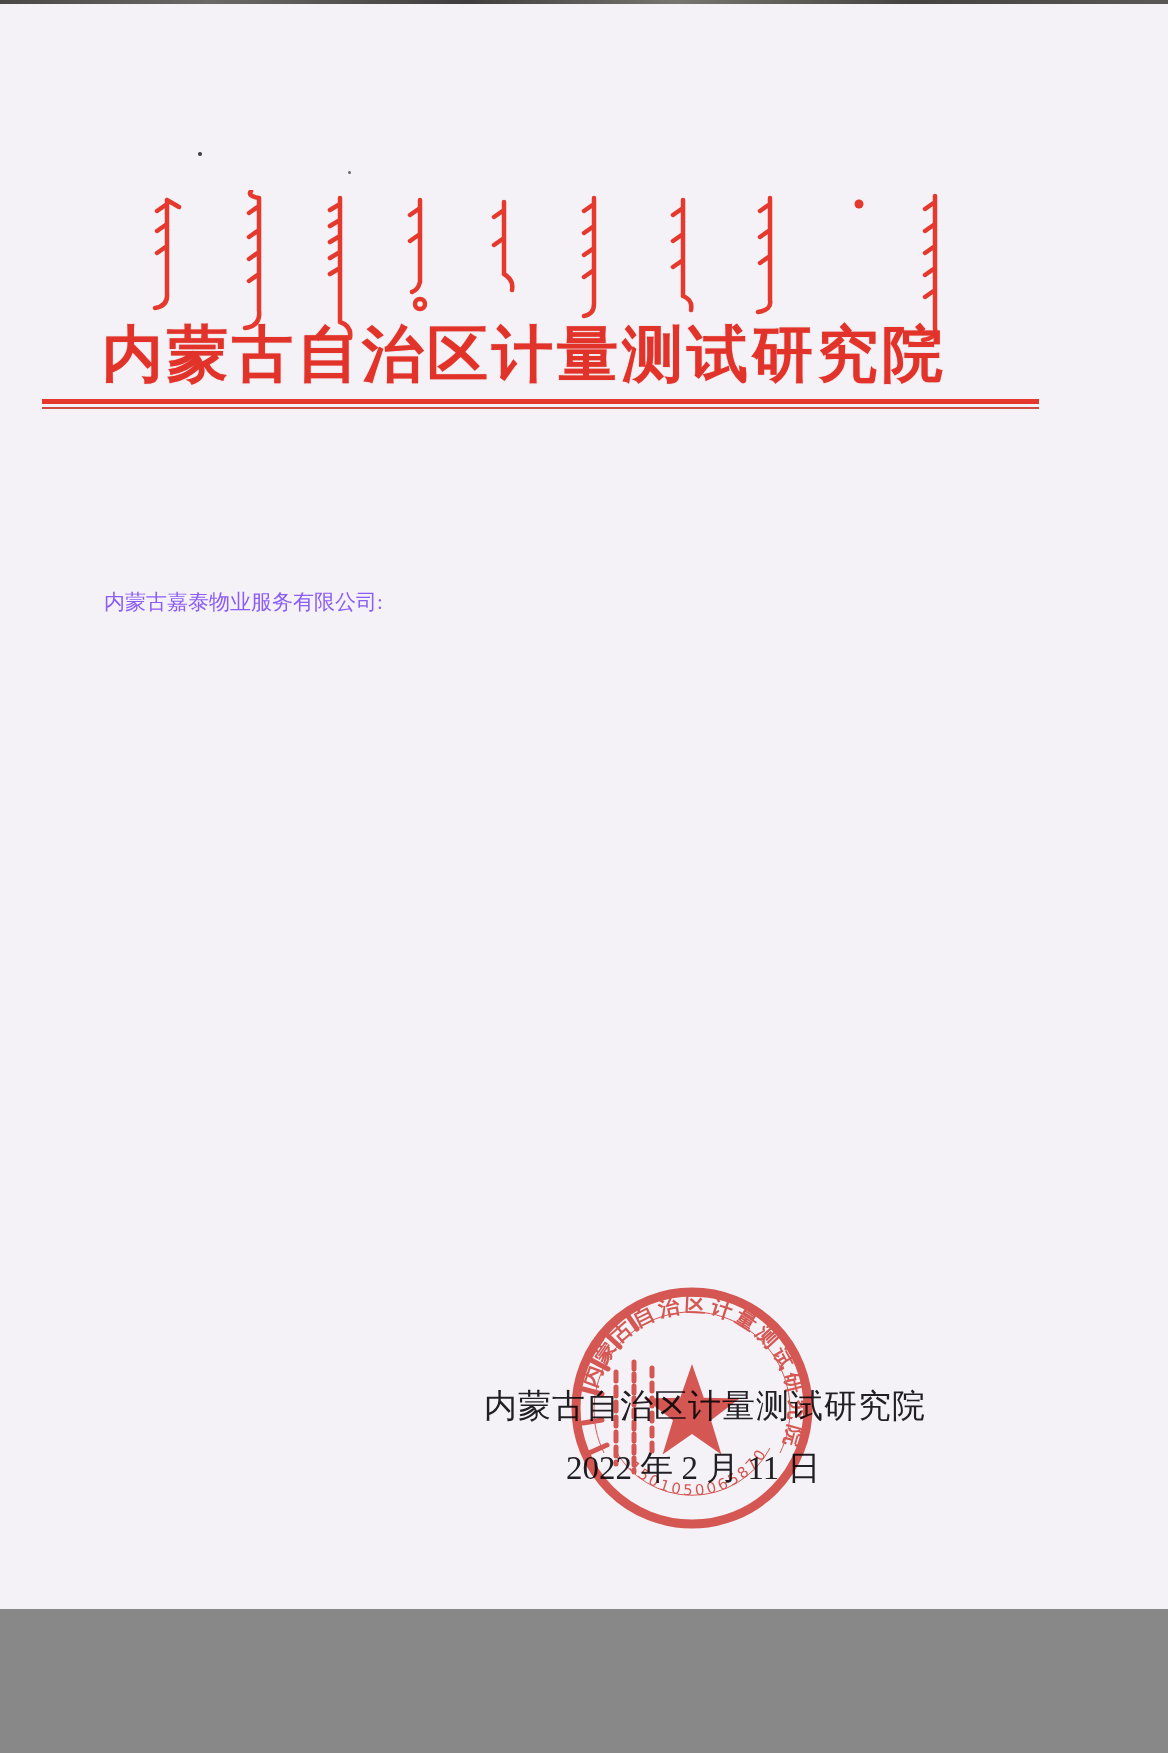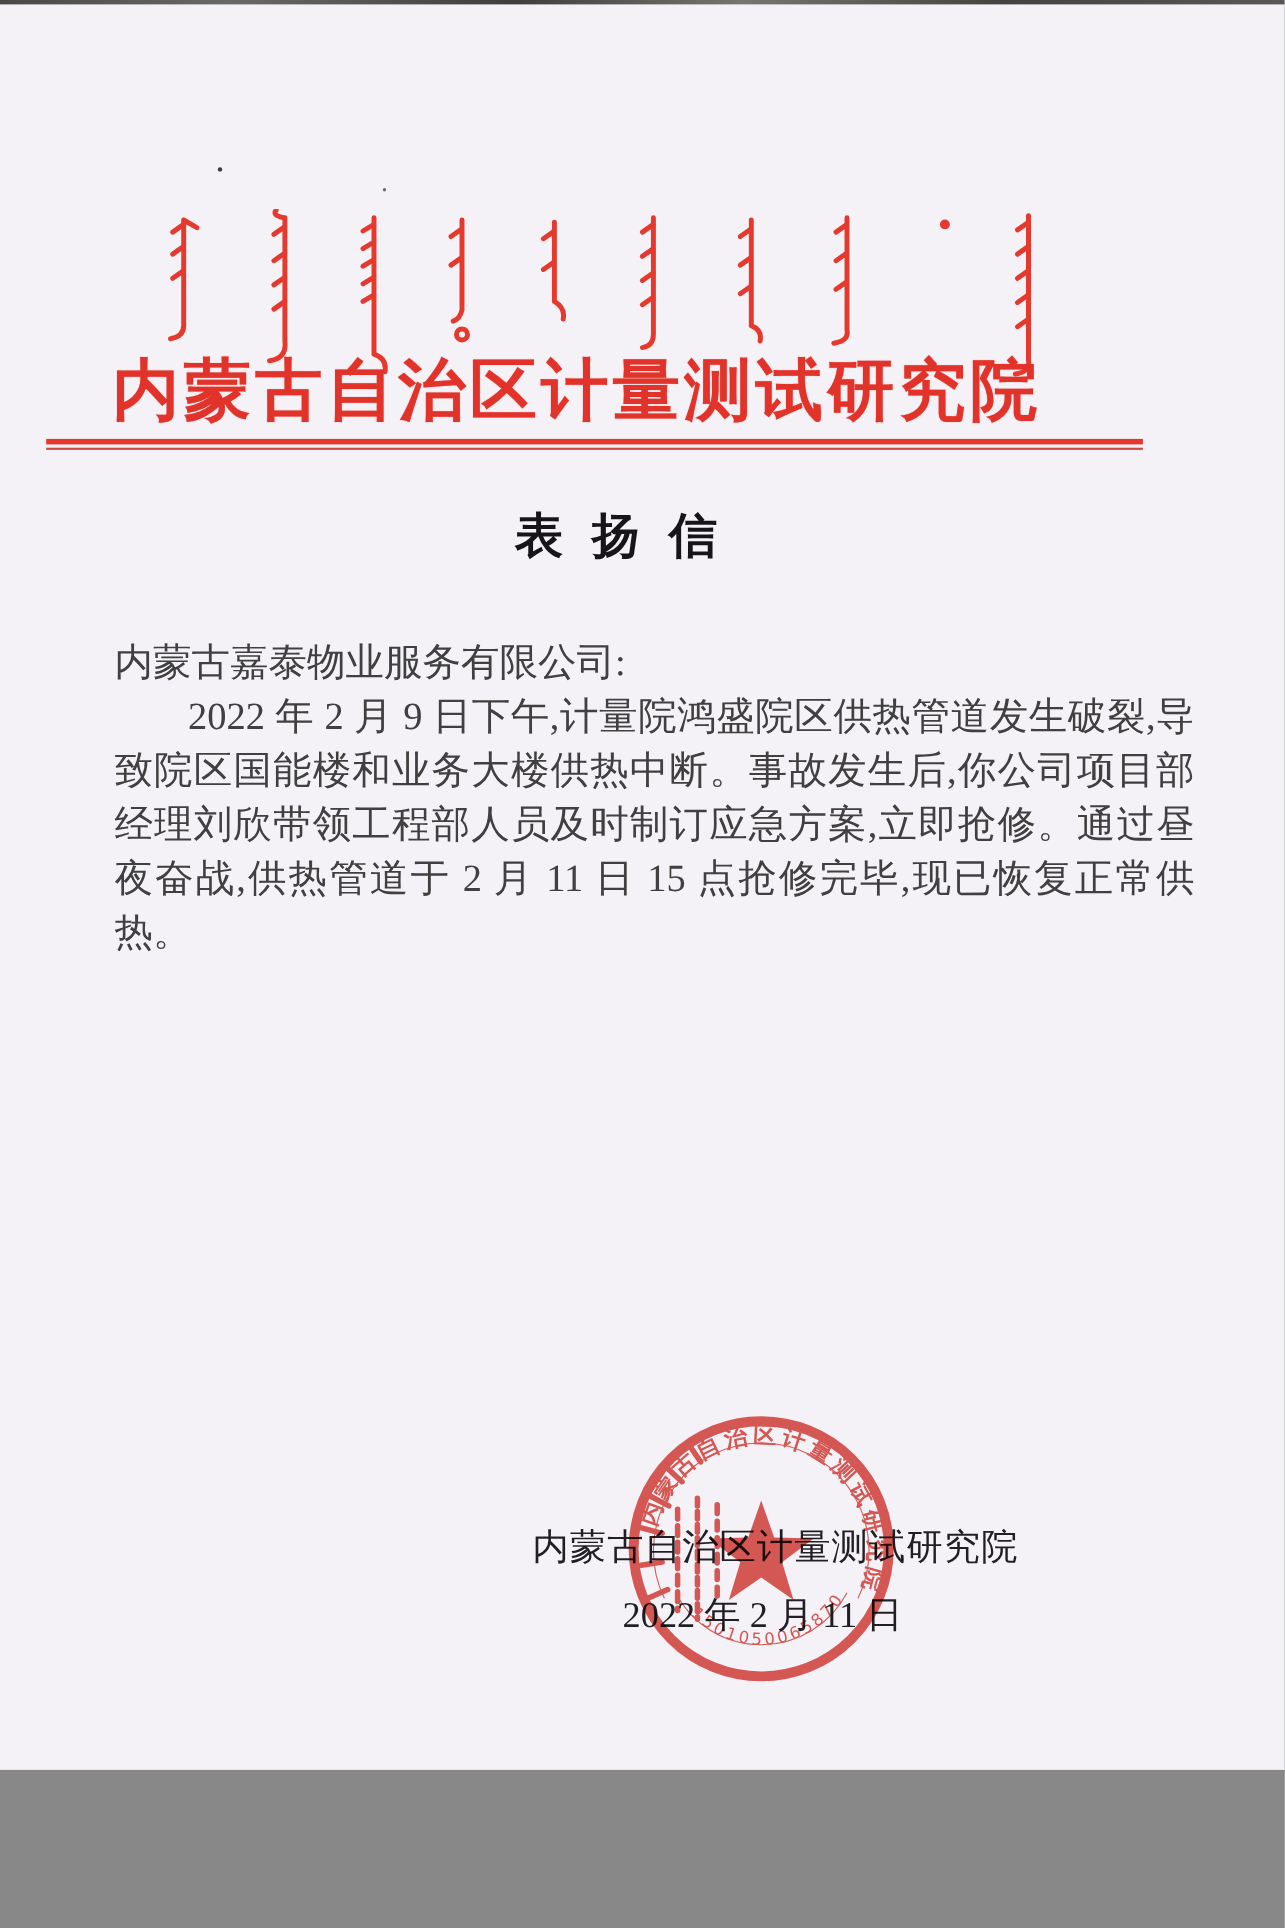--- a/index.html
+++ b/index.html
@@ -33,21 +33,21 @@
   .footer-rule .r1{height:2px;background:#d0453c;}
   .footer-rule .gap{height:4px;}
   .footer-rule .r2{height:5px;background:#e6362b;}
   .letter-title{
     position:absolute;left:468px;top:458px;
     font-size:44px;font-weight:bold;letter-spacing:26px;
     color:#17151a;white-space:nowrap;
   }
   .letter-body{
     position:absolute;left:104px;top:578px;width:982px;
-    font-size:35px;line-height:49px;color:#404040;
+    font-size:21px;line-height:49px;color:#8b5cf6;
     text-align:justify;text-justify:inter-character;
   }
   .letter-body p{margin:0;text-indent:67px;}
   .letter-body .salutation{text-indent:0;}
   .signature-name{
     position:absolute;left:484px;top:1384px;
     font-size:33px;letter-spacing:1px;color:#211f23;white-space:nowrap;
   }
   .signature-date{
     position:absolute;left:566px;top:1446px;
@@ -84,25 +84,23 @@
   </svg>
 
   <div class="letterhead-title">内蒙古自治区计量测试研究院</div>
 
   <div class="rule" style="top:399px">
     <div class="r1"></div>
       <div class="gap"></div>
       <div class="r2"></div>
   </div>
 
-  <div class="letter-title">表扬信</div>
 
   <div class="letter-body">
     <p class="salutation">内蒙古嘉泰物业服务有限公司:</p>
-    <p>2022 年 2 月 9 日下午,计量院鸿盛院区供热管道发生破裂,导致院区国能楼和业务大楼供热中断。事故发生后,你公司项目部经理刘欣带领工程部人员及时制订应急方案,立即抢修。通过昼夜奋战,供热管道于 2 月 11 日 15 点抢修完毕,现已恢复正常供热。</p>
   </div>
 
   <div class="signature-name">内蒙古自治区计量测试研究院</div>
   <div class="signature-date">2022 年 2 月 11 日</div>
 
   <svg class="seal" viewBox="0 0 280 280">
     <g stroke="#dc4a42" fill="none">
       <circle cx="140" cy="140" r="116" stroke-width="9"></circle>
 
       <g stroke-width="5" stroke-linecap="round">

